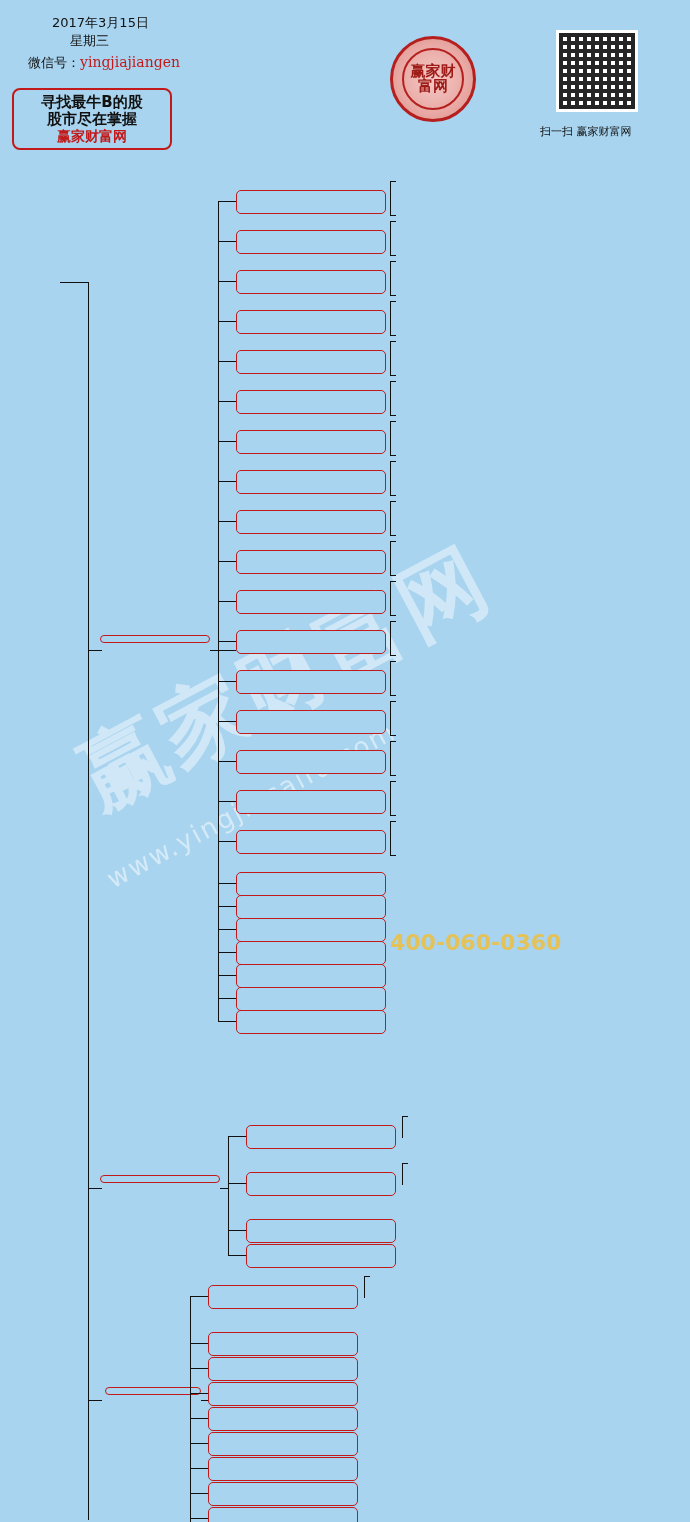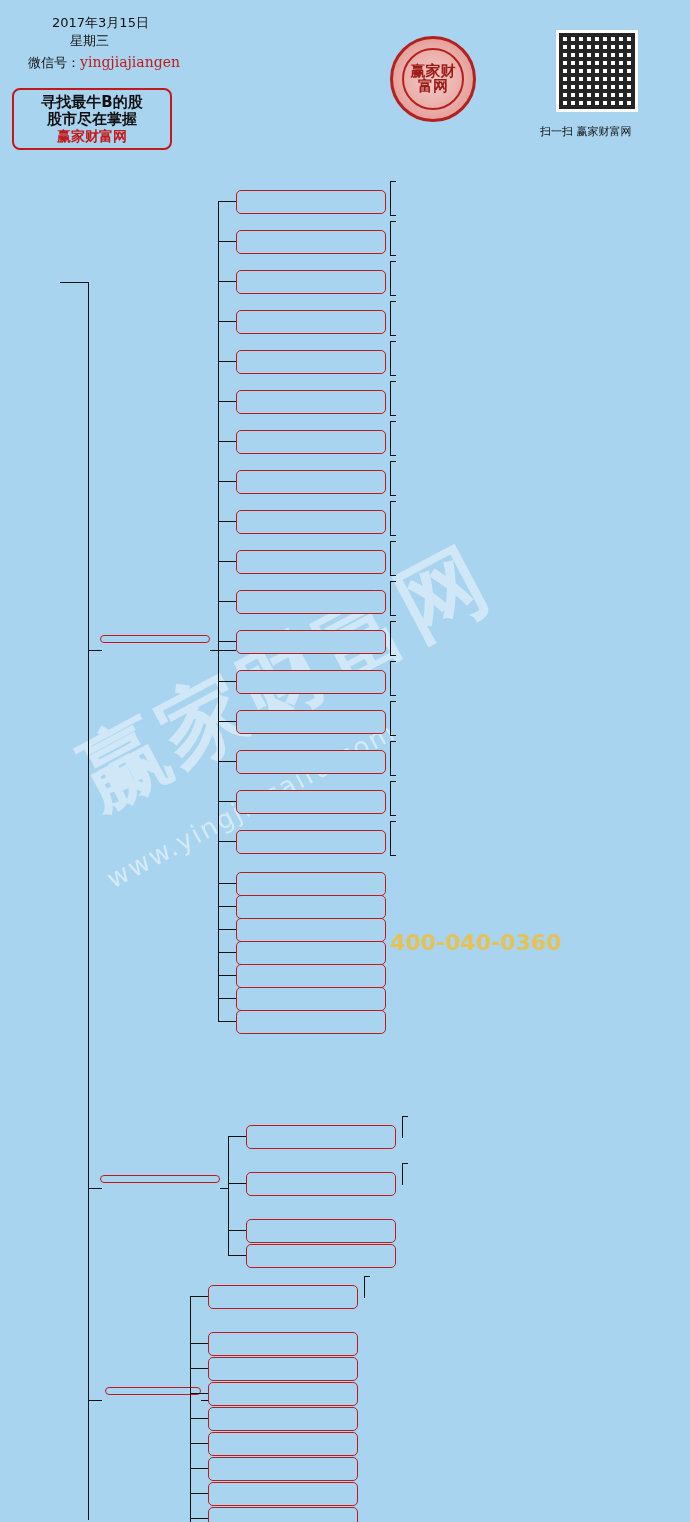--- a/index.html
+++ b/index.html
@@ -96,21 +96,21 @@
   <div class="inner">赢家财富网</div>
 </div>
 
 <div class="qr">
     <i></i>
   </div>
 <div class="qr-cap">扫一扫 赢家财富网</div>
 
 <div class="wm">赢家财富网</div>
 <div class="wm2">www.yingjiacaifu.com</div>
-<div class="wm3">400-040-0360</div>
+<div class="wm3">400-060-0360</div>
 
 <div class="canvas" id="canvas">
     <div class="grp" style="left:100px;top:475px;width:110px;"><span></span></div>
     <div class="grp" style="left:100px;top:1015px;width:120px;"><span></span></div>
     <div class="grp" style="left:105px;top:1227px;width:96px;"><span></span></div>
     <div class="ln vl" style="left:88px;top:122px;height:1238px;"></div>
     <div class="ln hl" style="left:88px;top:490px;width:14px;"></div>
     <div class="ln hl" style="left:88px;top:1028px;width:14px;"></div>
     <div class="ln hl" style="left:88px;top:1240px;width:14px;"></div>
     <div class="ln hl" style="left:60px;top:122px;width:28px;"></div>

